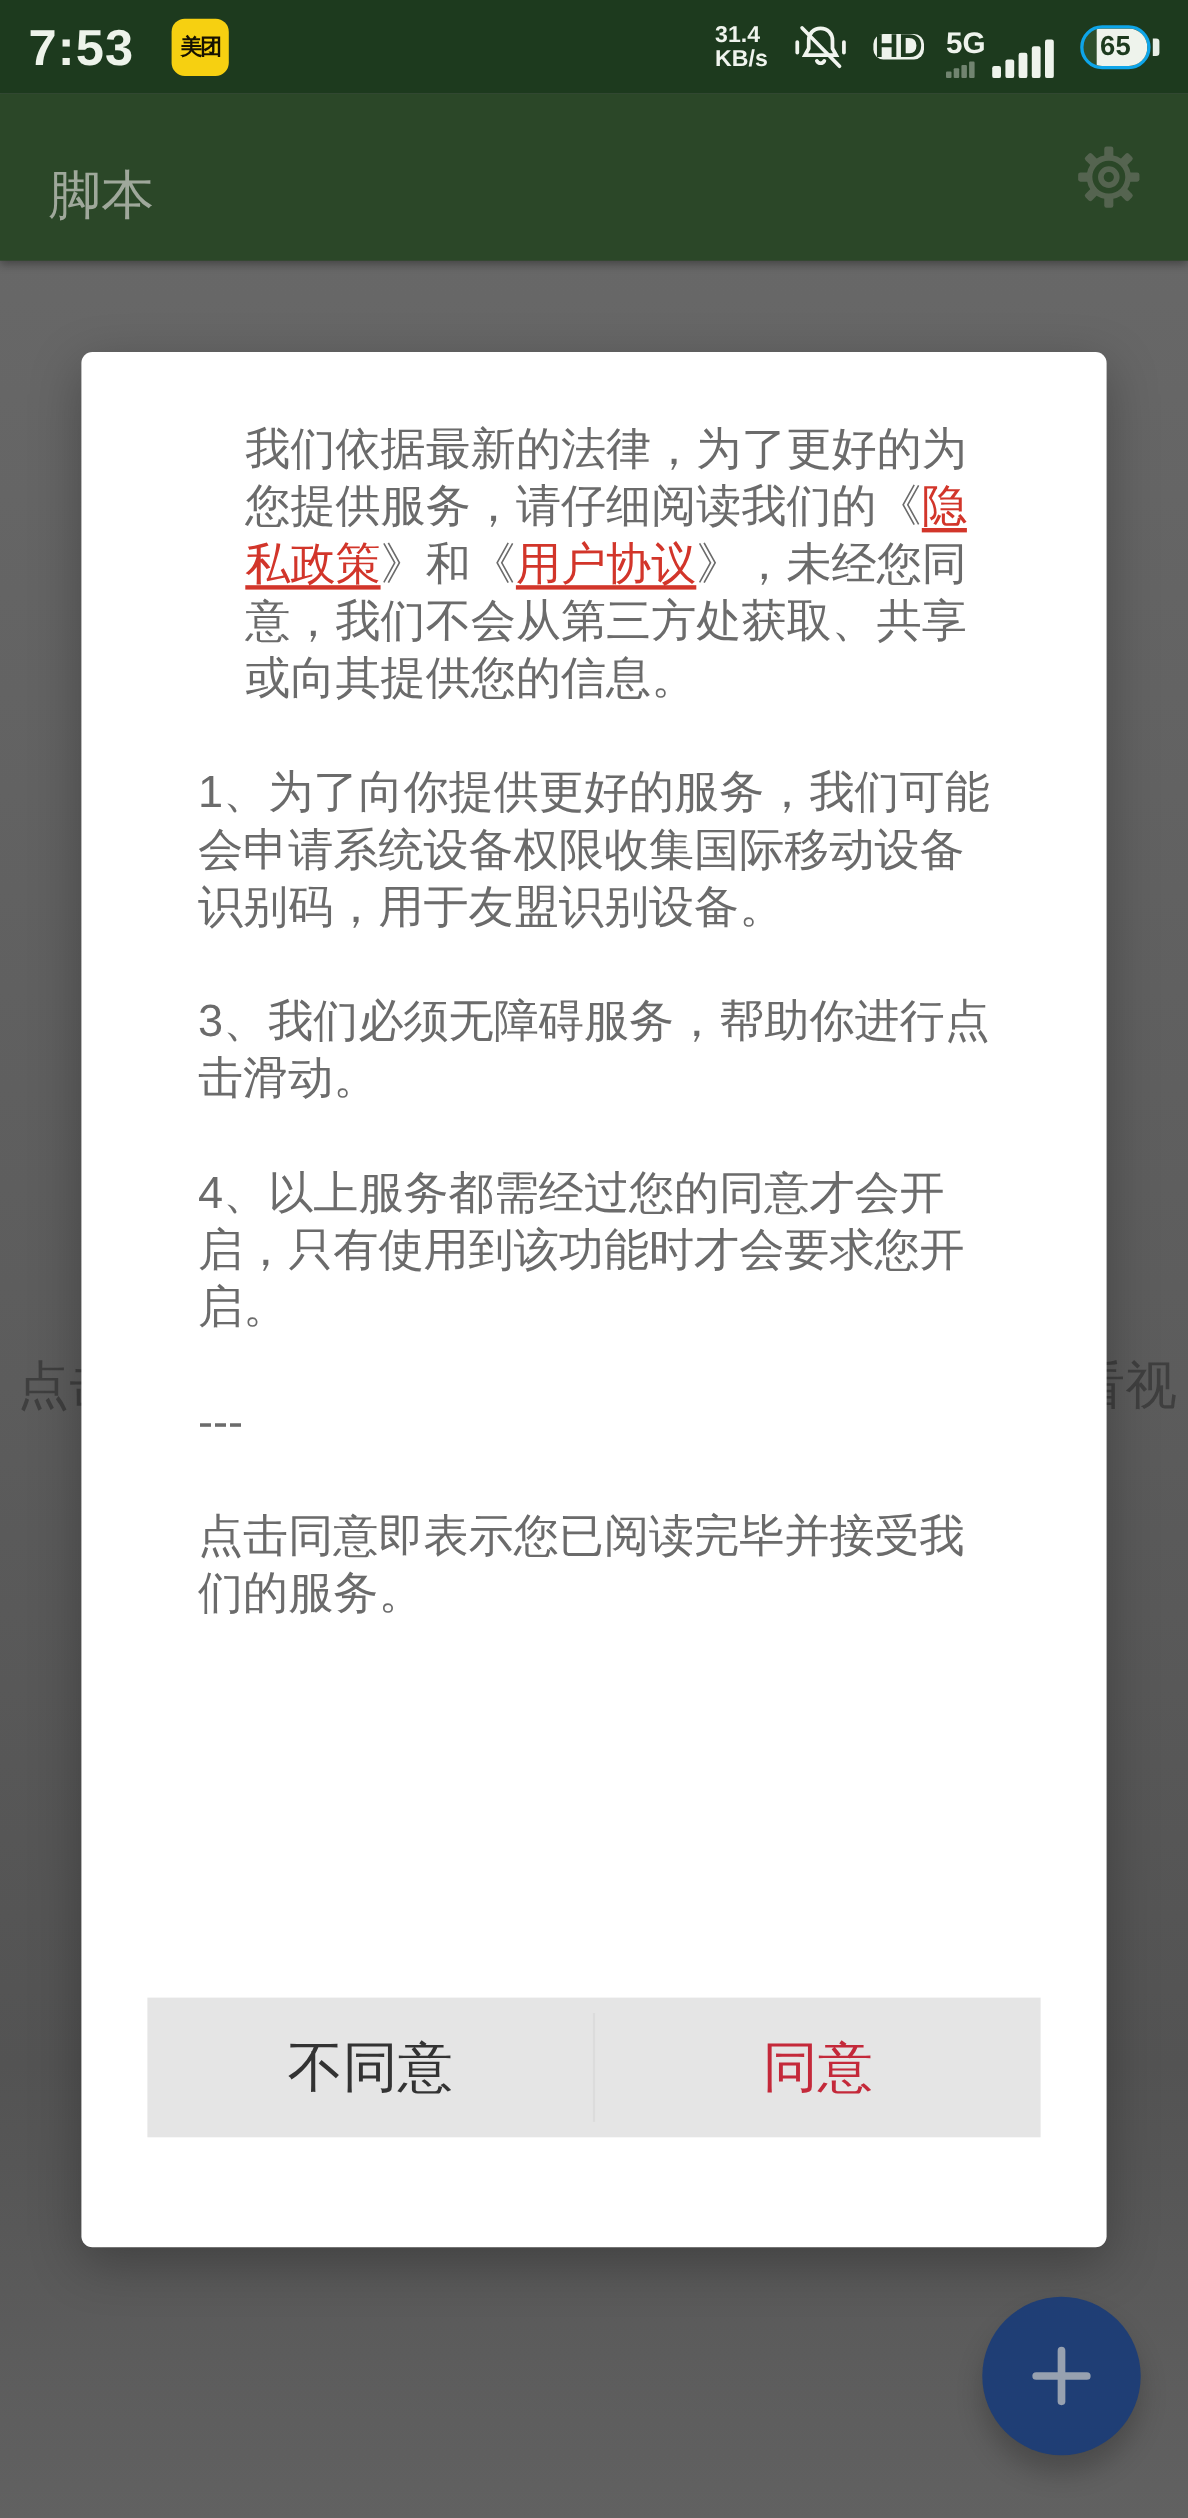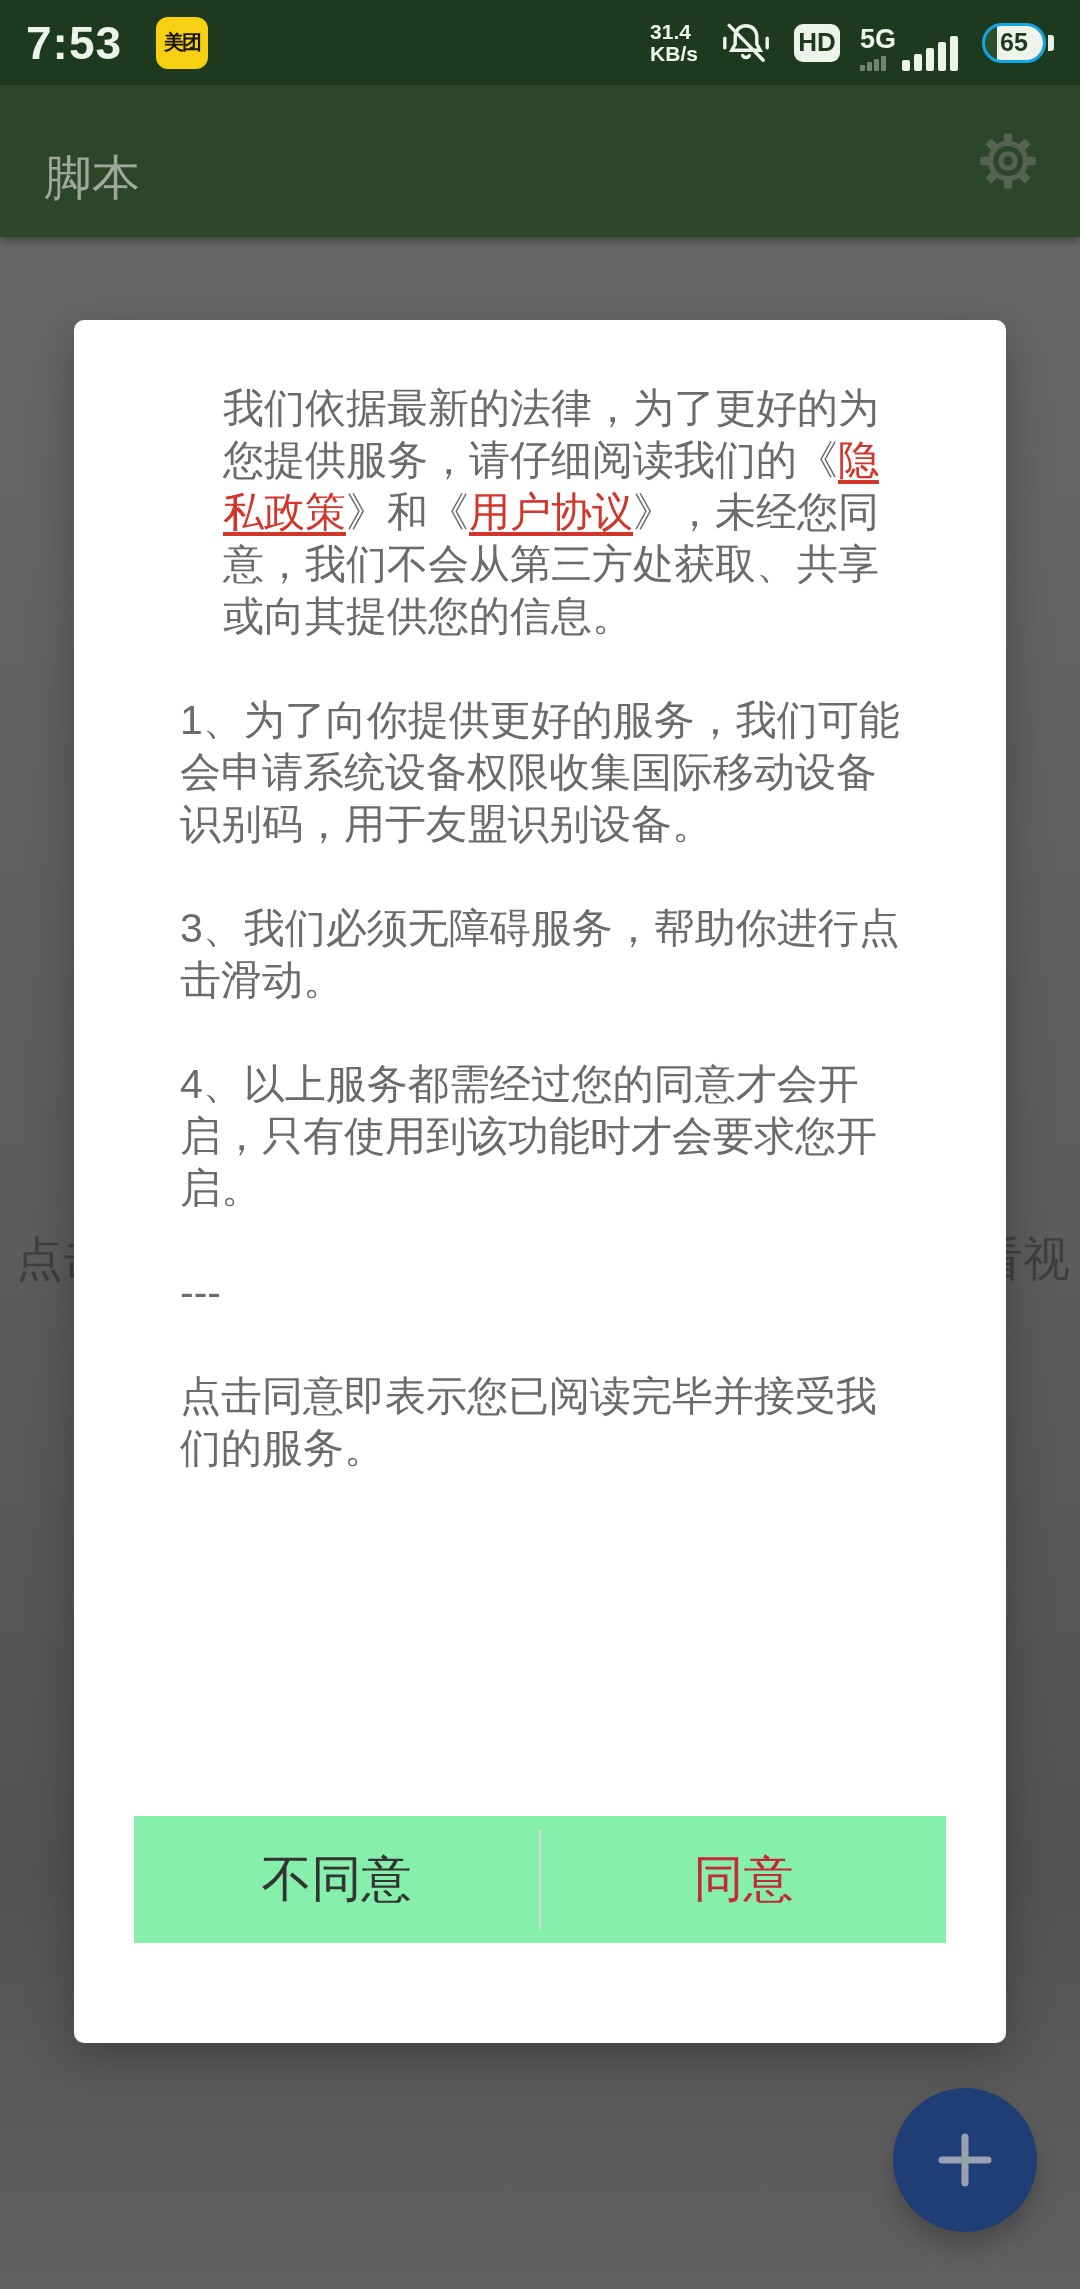--- a/index.html
+++ b/index.html
@@ -10,23 +10,23 @@
   
   .statusbar { position:absolute; left:0; top:0; width:1080px; height:85px; background:#1d3a1e;
                display:flex; align-items:center; padding:0 26px; z-index:30; }
   .time { color:#edf3ea; font-size:46px; font-weight:bold; letter-spacing:1px; }
   .carrier-badge { width:52px; height:52px; margin-left:34px; background:#f6d011; border-radius:12px;
                    display:flex; align-items:center; justify-content:center;
                    color:#161100; font-size:20px; font-weight:bold; letter-spacing:-2px;font-family:Liberation Serif, serif; }
   .sb-spacer { flex:1; }
   .speed { text-align:left; color:#f0f4ee; font-size:21px; font-weight:bold; line-height:22px; }
   .sb-icon { margin-left:22px; display:flex; align-items:center; }
-  .hd-badge { margin-left:22px; width:46px; height:38px; background:#eef3ec; border-radius:9px;
+  .hd-badge { margin-left:22px; width:46px; height:23px; background:#eef3ec; border-radius:9px;
               display:flex; align-items:center; justify-content:center;
-              color:#1d3a1e; font-size:26px; font-weight:bold; }
+              color:#1d3a1e; font-size:30px; font-weight:bold; }
   .net { margin-left:20px; display:flex; align-items:flex-end; height:56px; }
   .g5col { display:flex; flex-direction:column; align-items:flex-start; margin-right:6px; }
   .g5 { color:#eef3ec; font-size:27px; font-weight:bold; line-height:27px; }
   .bars { display:flex; align-items:flex-end; }
   .bars.faint { opacity:.4; margin-top:3px; }
   .bars.faint i { width:5px; margin-right:2px; background:#eef3ec; border-radius:1px; }
   .bars.full i { width:8px; margin-right:4px; background:#eef3ec; border-radius:2px; }
   .bars i { display:block; }
   .battery { position:relative; margin-left:20px; width:64px; height:40px;
              border:3px solid #0ea5e9; border-radius:20px; background:#2e4f2c; overflow:hidden;
@@ -49,21 +49,21 @@
 
   
   .dialog { position:absolute; left:74px; top:320px; width:932px; height:1723px; background:#ffffff;
             border-radius:10px; z-index:10; box-shadow:0 14px 46px rgba(0,0,0,0.28); overflow:hidden; }
   .dlg-title { margin-top:82px; text-align:center; color:#333333; font-size:50px; font-weight:bold; line-height:56px; }
   .dlg-body { margin:62px auto 0; width:720px; color:#6b6b6b; font-size:41px; line-height:52px;
               text-align:left; word-break:break-all; }
   .dlg-body p { margin:52px 0 0; }
   .dlg-body p:first-child { margin-top:0;margin-left:43px; }
   .dlg-body .link { color:#d2352a; text-decoration:underline; text-underline-offset:6px; cursor:pointer; }
-  .btn-bar { position:absolute; left:60px; right:60px; bottom:100px; height:127px; background:#86efac;
+  .btn-bar { position:absolute; left:60px; right:60px; bottom:100px; height:127px; background:#e5e5e5;
              display:flex; align-items:stretch; }
   .btn { flex:1; display:flex; align-items:center; justify-content:center; font-size:50px; cursor:pointer; }
   .btn.disagree { color:#333333; }
   .btn.agree { color:#c4293a; }
   .btn-divider { width:2px; background:#dcdcdc; margin:14px 0; }
 
   
   .fab { position:absolute; left:893px; top:2088px; width:144px; height:144px; border-radius:50%;
          background:#1f3e75; z-index:15; display:flex; align-items:center; justify-content:center;
          box-shadow:0 16px 24px rgba(0,0,0,0.22); cursor:pointer; }

